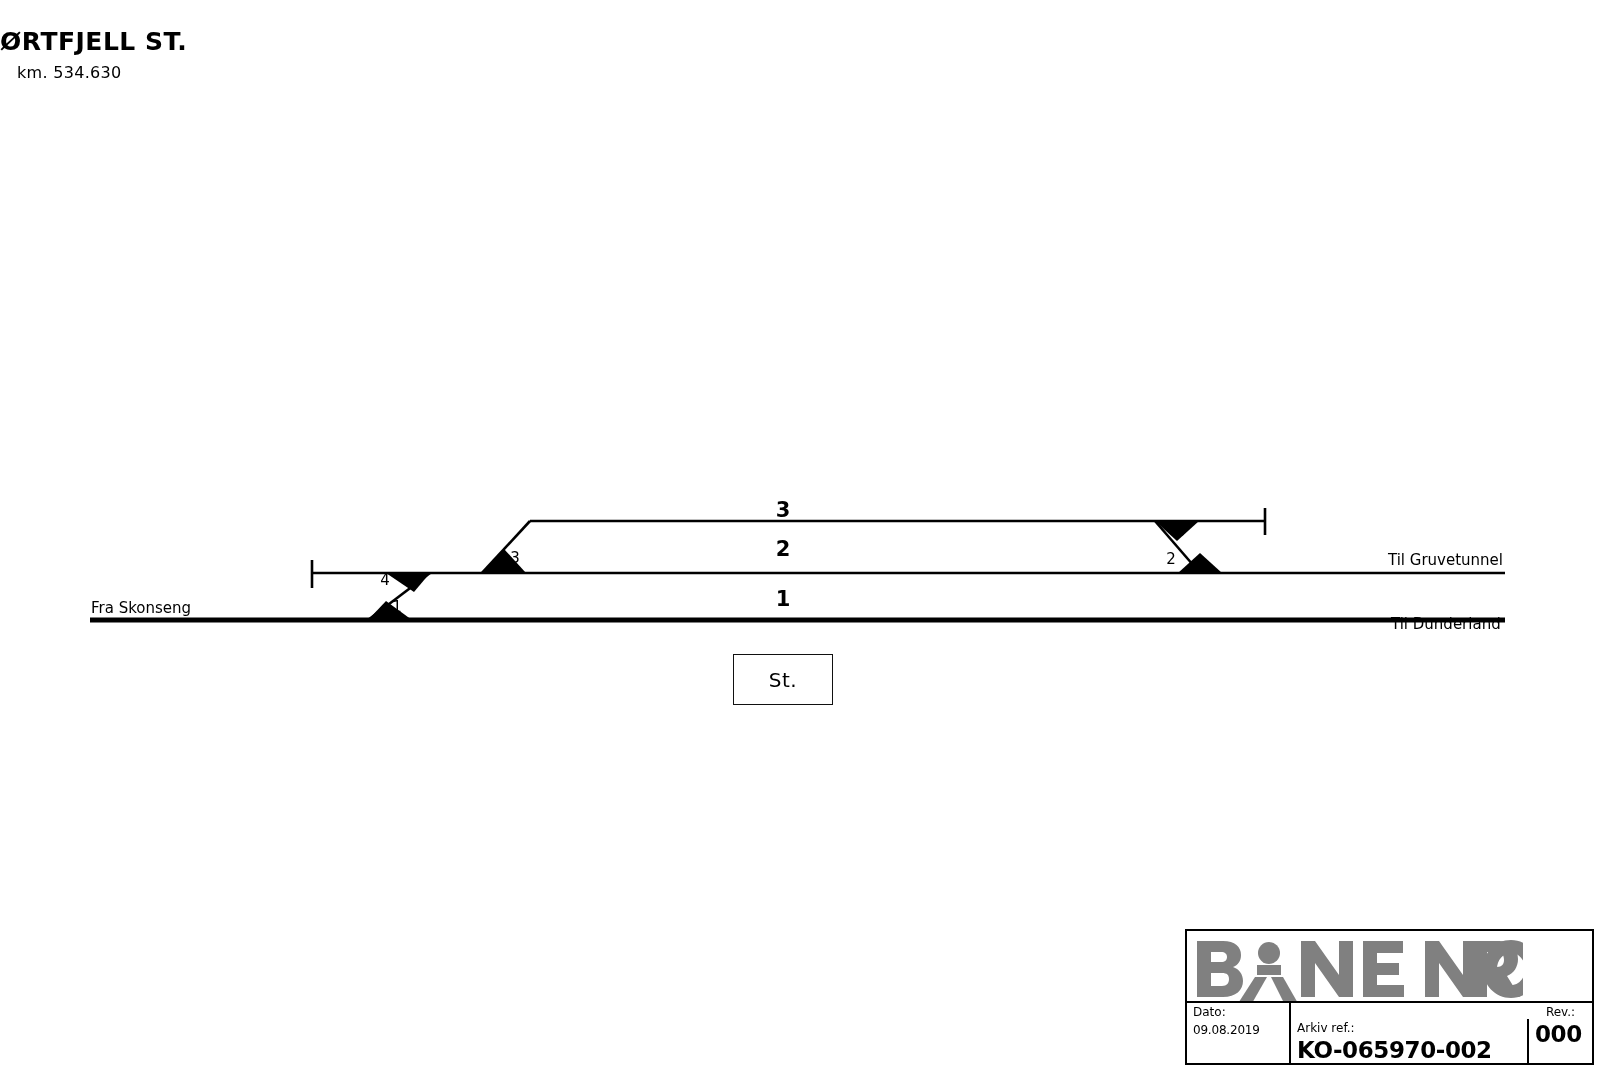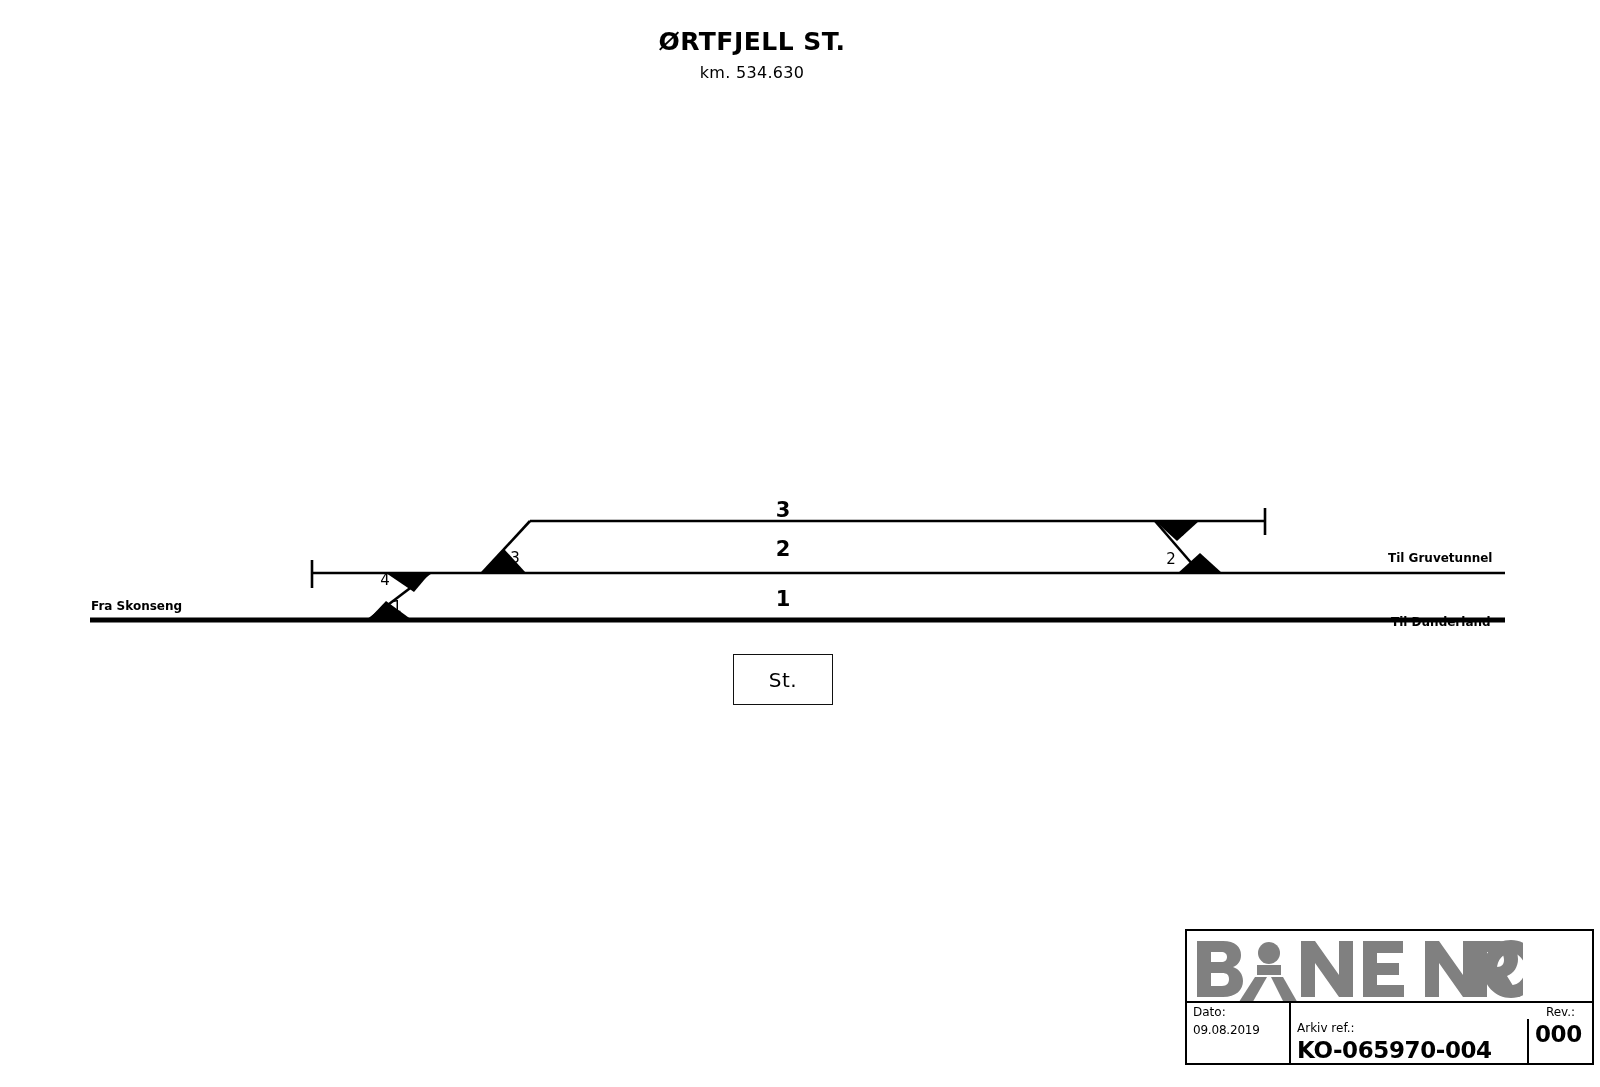--- a/index.html
+++ b/index.html
@@ -15,36 +15,37 @@
     color: #000000;
     overflow: hidden;
   }
 
   
   #header {
     position: absolute;
     top: 0;
     left: 0;
     width: 1504px;
-    text-align: center;
+    text-align: left;
     padding-top: 28px;
   }
   #station-title {
     font-family: "DejaVu Sans", sans-serif;
     font-size: 25px;
     font-weight: bold;
     letter-spacing: 0.5px;
     line-height: 1.1;
   }
   #station-km {
     font-family: "DejaVu Sans", sans-serif;
     font-size: 16px;
     font-weight: normal;
     margin-top: 7px;
     letter-spacing: 0.3px;
+    padding-left: 17px;
   }
 
   
   #diagram-svg {
     position: absolute;
     top: 0;
     left: 0;
     width: 1600px;
     height: 1087px;
   }
@@ -74,22 +75,22 @@
   #switch-number-4 { left: 374px; top: 571px; }
   #switch-number-1 { left: 386px; top: 598px; }
   #switch-number-3 { left: 504px; top: 549px; }
   #switch-number-5 { left: 1170px; top: 522px; }
   #switch-number-2 { left: 1160px; top: 550px; }
 
   
   .edge-label {
     position: absolute;
     font-family: "DejaVu Sans", sans-serif;
-    font-size: 12px;
-    font-weight: bold;
+    font-size: 15px;
+    font-weight: normal;
     white-space: nowrap;
   }
   #label-fra-skonseng { left: 91px; top: 599px; }
   #label-til-gruvetunnel { left: 1388px; top: 551px; }
   #label-til-dunderland { left: 1391px; top: 599px; margin-top: 16px; }
 
   
   #station-box {
     position: absolute;
     left: 733px;
@@ -266,21 +267,21 @@
 
   <div id="meta-row">
 
     <div class="meta-cell" id="cell-dato">
       <div class="meta-caption">Dato:</div>
       <div class="meta-value-small">09.08.2019</div>
     </div>
 
     <div class="meta-cell" id="cell-arkiv">
       <div class="meta-caption">Arkiv ref.:</div>
-      <div class="meta-value-big">KO-065970-004</div>
+      <div class="meta-value-big">KO-065970-002</div>
     </div>
 
     <div class="meta-cell" id="cell-rev">
       <div class="meta-caption" id="rev-caption">Rev.:</div>
       <div class="meta-value-big">000</div>
     </div>
 
   </div>
 </div>
 

